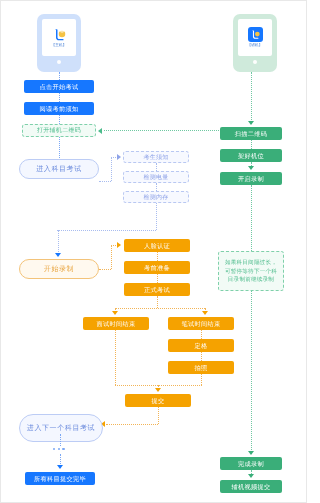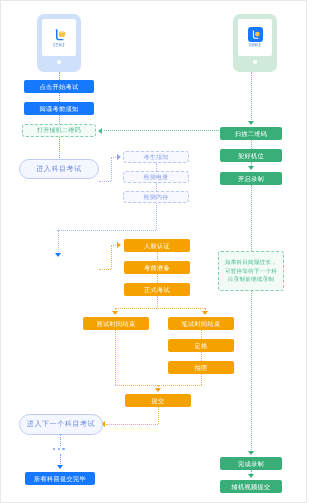--- a/index.html
+++ b/index.html
@@ -270,20 +270,23 @@
 
   <div class="node purple-dash" style="left:122px;top:190px;width:66px;height:12px;">
     <span>检测内存</span>
   </div>
 
   <div class="conn v-purple" style="left:155px;top:202px;height:27px;"></div>
   <div class="conn h-purple" style="left:56px;top:229px;width:99px;"></div>
   <div class="conn v-purple" style="left:57px;top:229px;height:26px;"></div>
   <div class="arrow arw-down c-blue" style="left:54px;top:252px;"></div>
 
+  <div class="node orange-pill" style="left:18px;top:258px;width:80px;height:20px;">
+    <span>开始录制</span>
+  </div>
 
   <div class="conn h-orange" style="left:98px;top:268px;width:12px;"></div>
   <div class="conn v-orange" style="left:110px;top:244px;height:24px;"></div>
   <div class="conn h-orange" style="left:110px;top:244px;width:7px;"></div>
   <div class="arrow arw-right c-orange" style="left:116px;top:241px;"></div>
 
   <div class="node orange-box" style="left:123px;top:238px;width:66px;height:13px;">
     <span>人脸认证</span>
   </div>
   <div class="conn v-orange" style="left:156px;top:251px;height:9px;"></div>
@@ -331,21 +334,21 @@
   <div class="arrow arw-down c-orange" style="left:154px;top:387px;"></div>
 
   <div class="node orange-box" style="left:124px;top:393px;width:66px;height:13px;">
     <span>提交</span>
   </div>
 
   <div class="conn v-orange" style="left:157px;top:406px;height:17px;"></div>
   <div class="conn h-orange" style="left:105px;top:423px;width:52px;"></div>
   <div class="arrow arw-left c-orange" style="left:100px;top:420px;"></div>
 
-  <div class="node blue-pill" style="left:18px;top:413px;width:84px;height:21px;">
+  <div class="node blue-pill" style="left:18px;top:413px;width:84px;height:28px;">
     <span>进入下一个科目考试</span>
   </div>
 
   <div class="conn v-blue" style="left:59px;top:433px;height:12px;"></div>
   <div class="dots3" style="left:52px;top:447px;">
     <i></i>
       <i></i>
       <i></i>
   </div>
   <div class="conn v-blue" style="left:59px;top:453px;height:14px;"></div>

